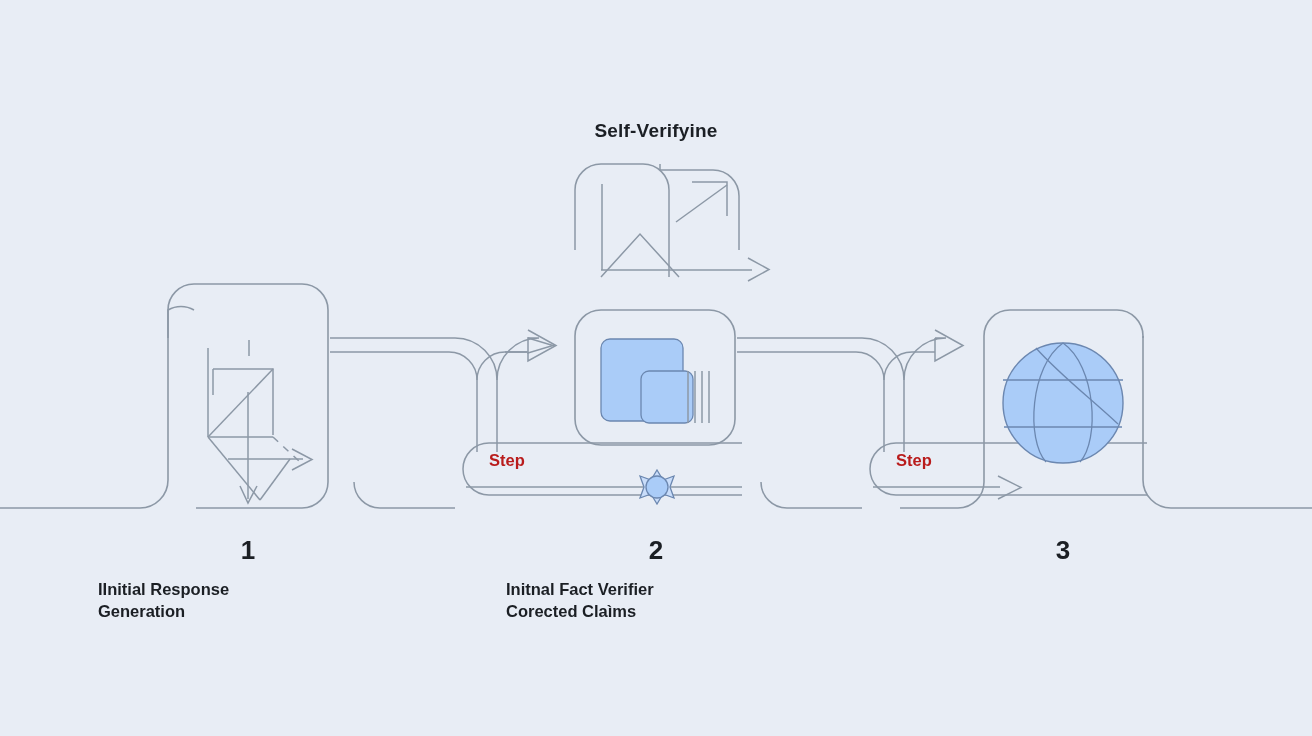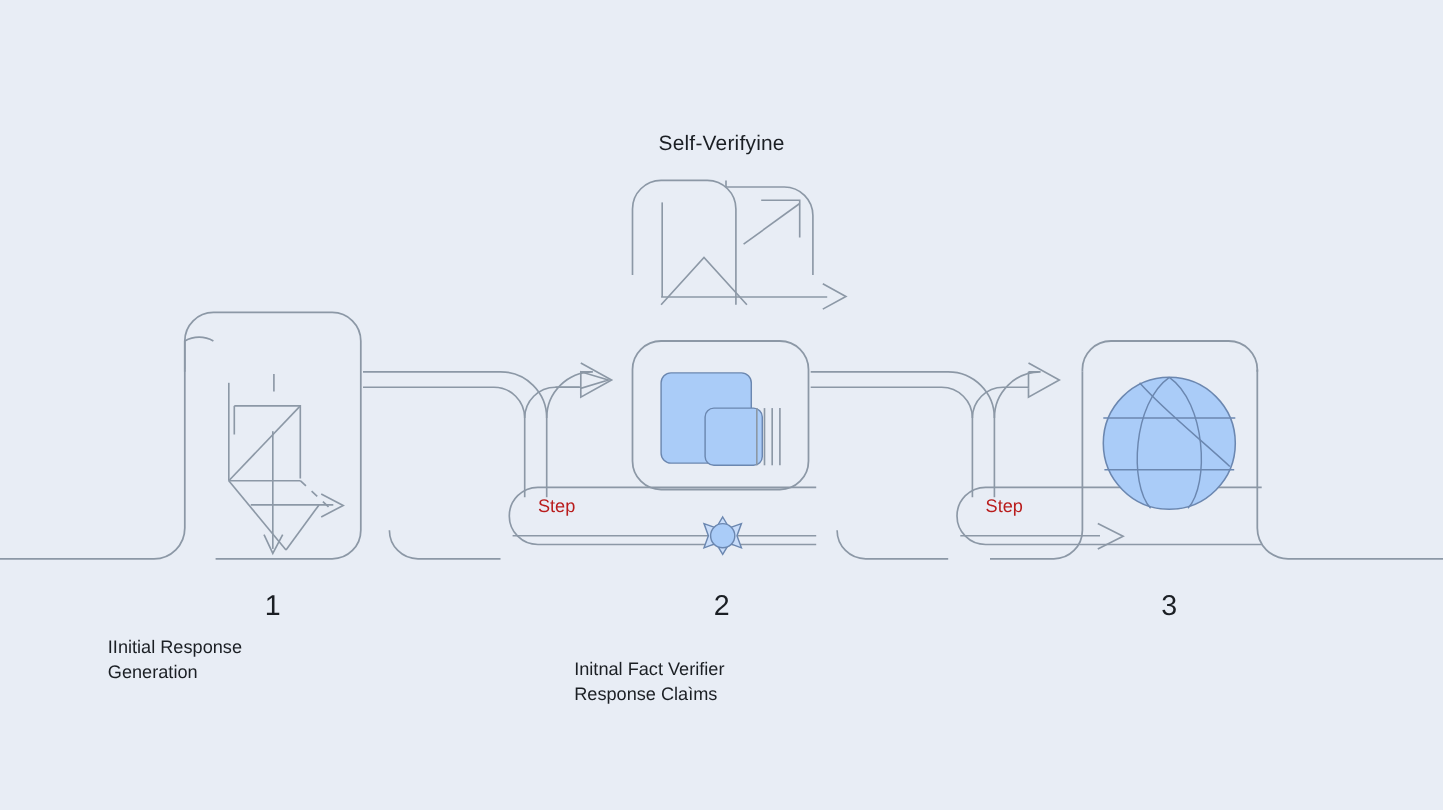--- a/index.html
+++ b/index.html
@@ -8,20 +8,21 @@
     padding: 0;
     background: #e8edf5;
   }
   #stage {
     position: relative;
     width: 1312px;
     height: 736px;
     background: #e8edf5;
     overflow: hidden;
     font-family: "Liberation Sans", "DejaVu Sans", sans-serif;
+    font-weight: bold;
   }
   #art {
     position: absolute;
     inset: 0;
     width: 1312px;
     height: 736px;
   }
   .txt {
     position: absolute;
     color: #1b1f24;
@@ -185,20 +186,20 @@
   <div class="txt pill-label" style="left:489px; top:451px;">Step</div>
   <div class="txt pill-label" style="left:896px; top:451px;">Step</div>
 
   <div class="txt stepnum" style="left:118px;">1</div>
   <div class="txt stepcap" style="left:98px;">
     <span class="nowrap">IInitial Response</span><br>
     <span class="nowrap">Generation</span>
   </div>
 
   <div class="txt stepnum" style="left:526px;">2</div>
-  <div class="txt stepcap" style="left:522px;margin-top:20px;">
+  <div class="txt stepcap" style="left:506px;">
     <span class="nowrap">Initnal Fact Verifier</span><br>
-    <span class="nowrap">Response Claìms</span>
+    <span class="nowrap">Corected Claìms</span>
   </div>
 
   <div class="txt stepnum" style="left:933px;">3</div>
 
 </div>
 
 </body></html>

